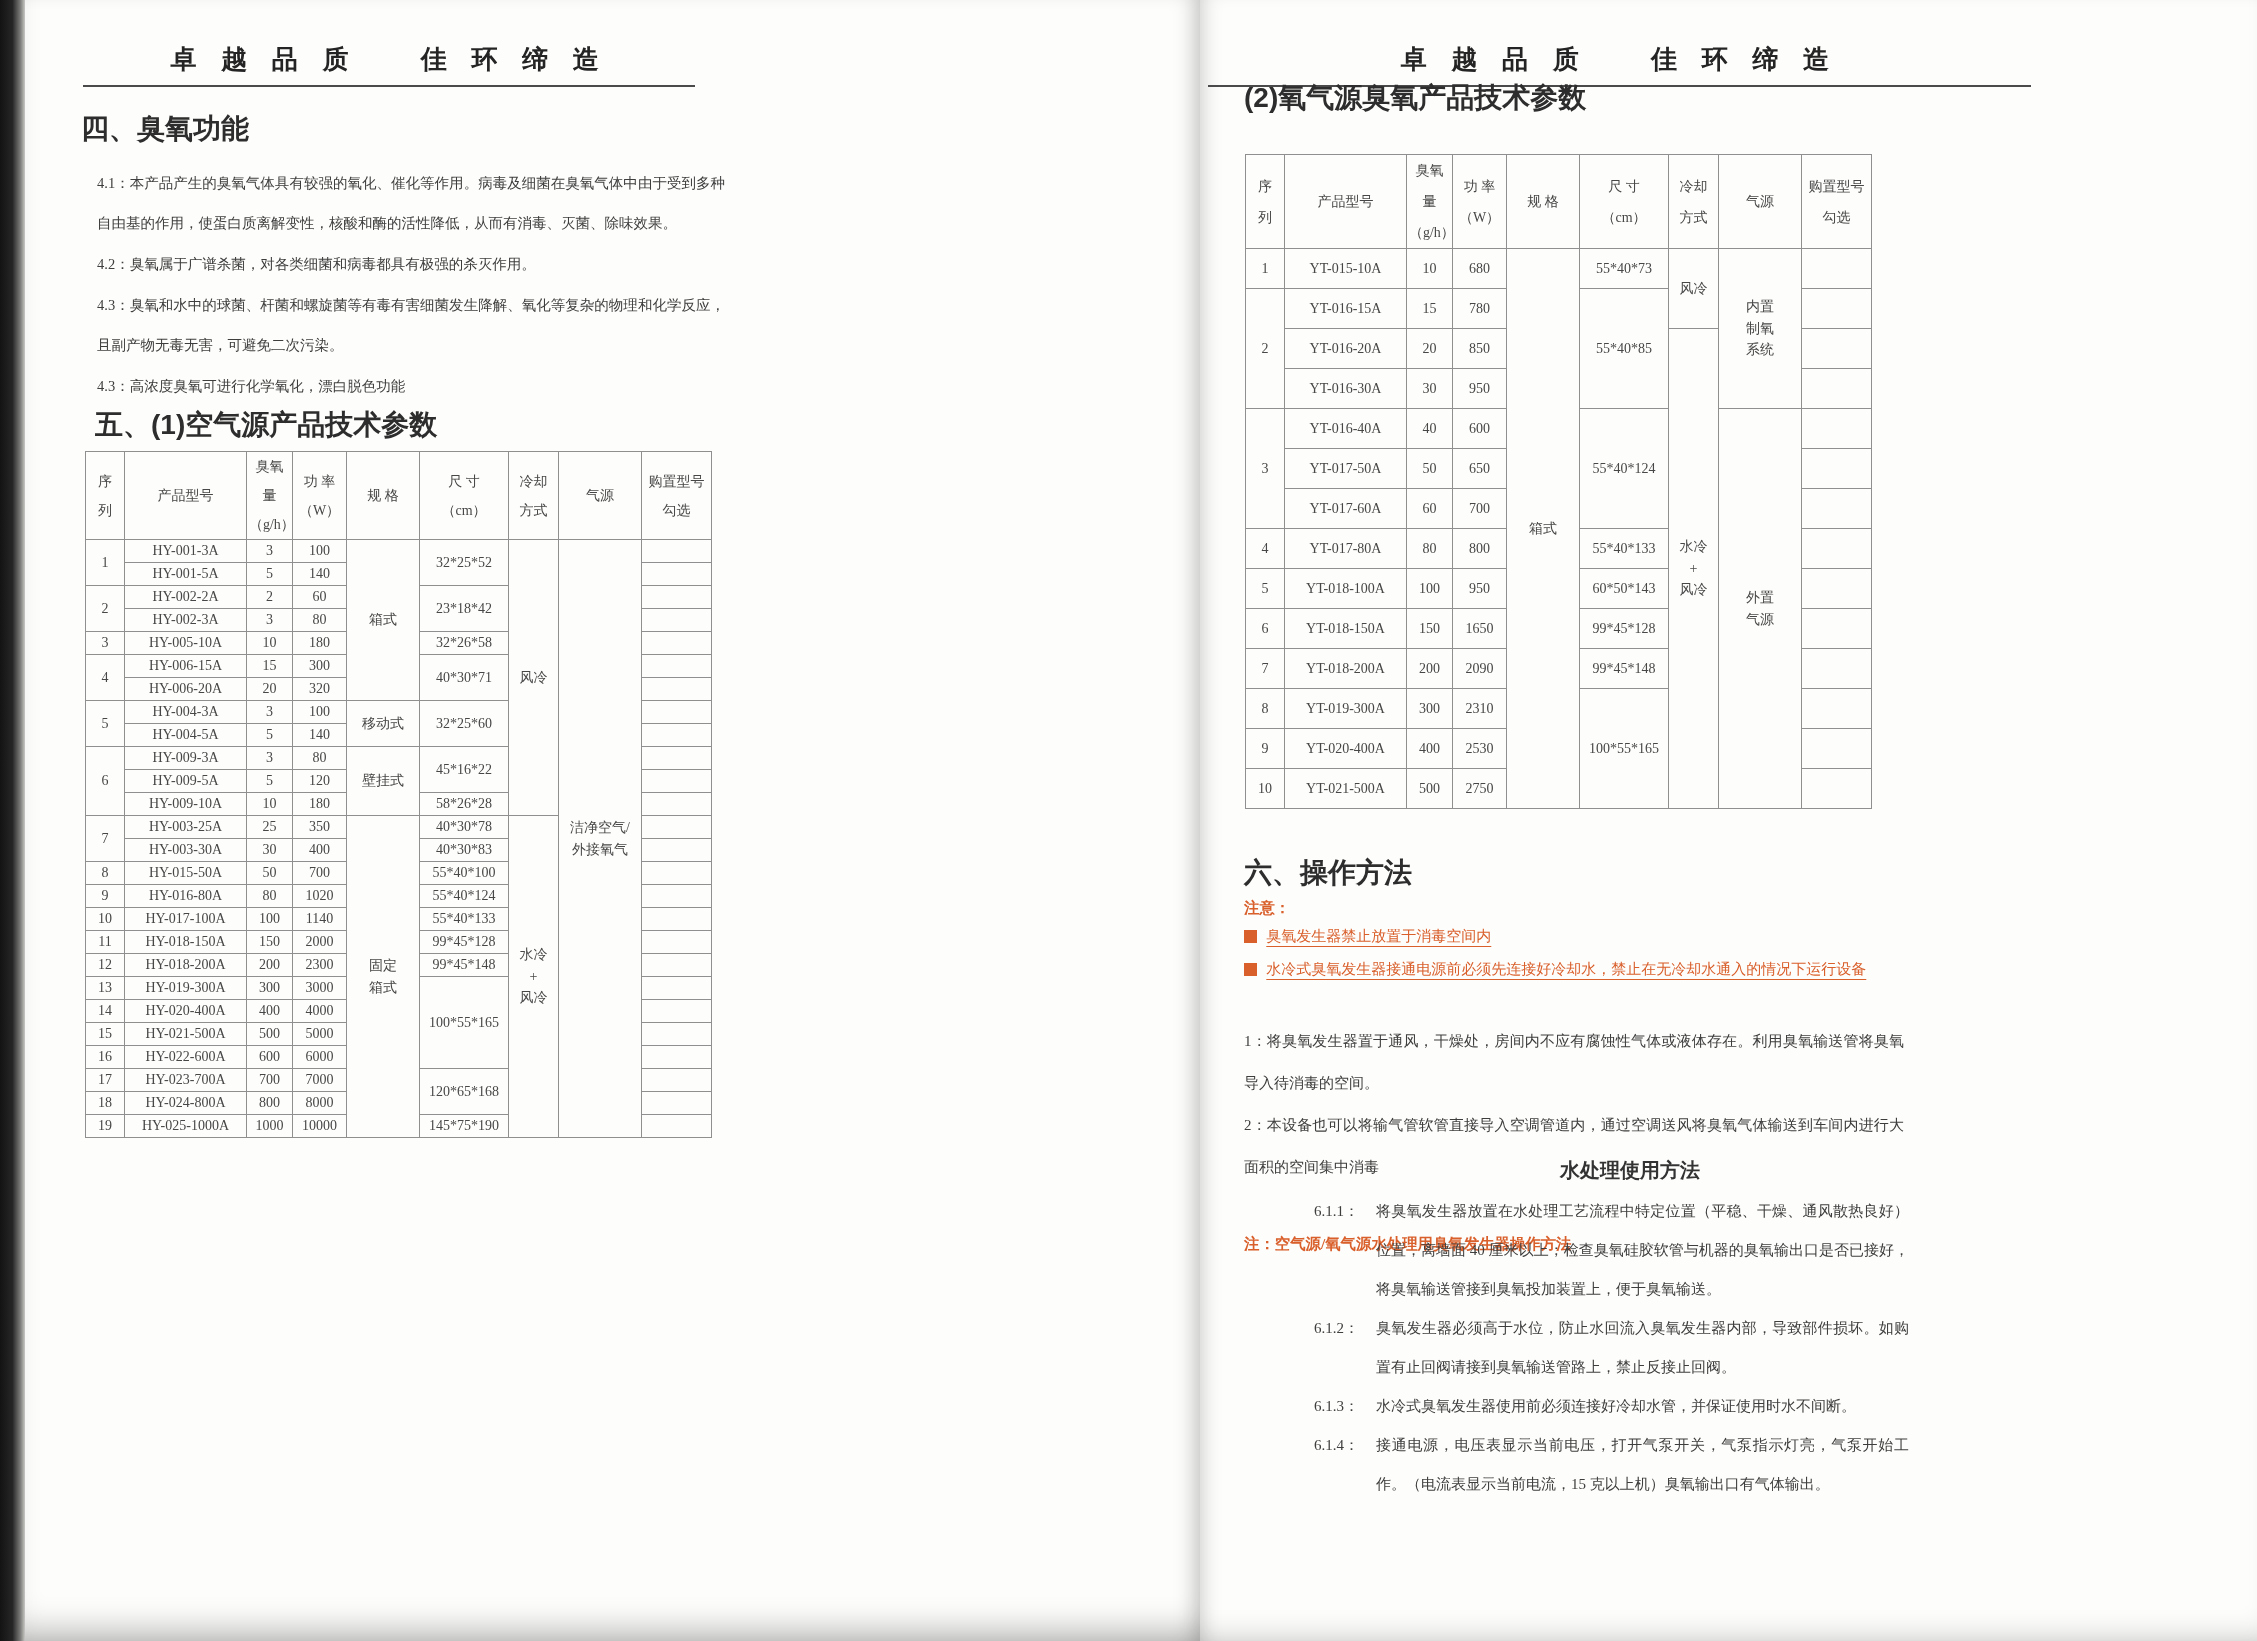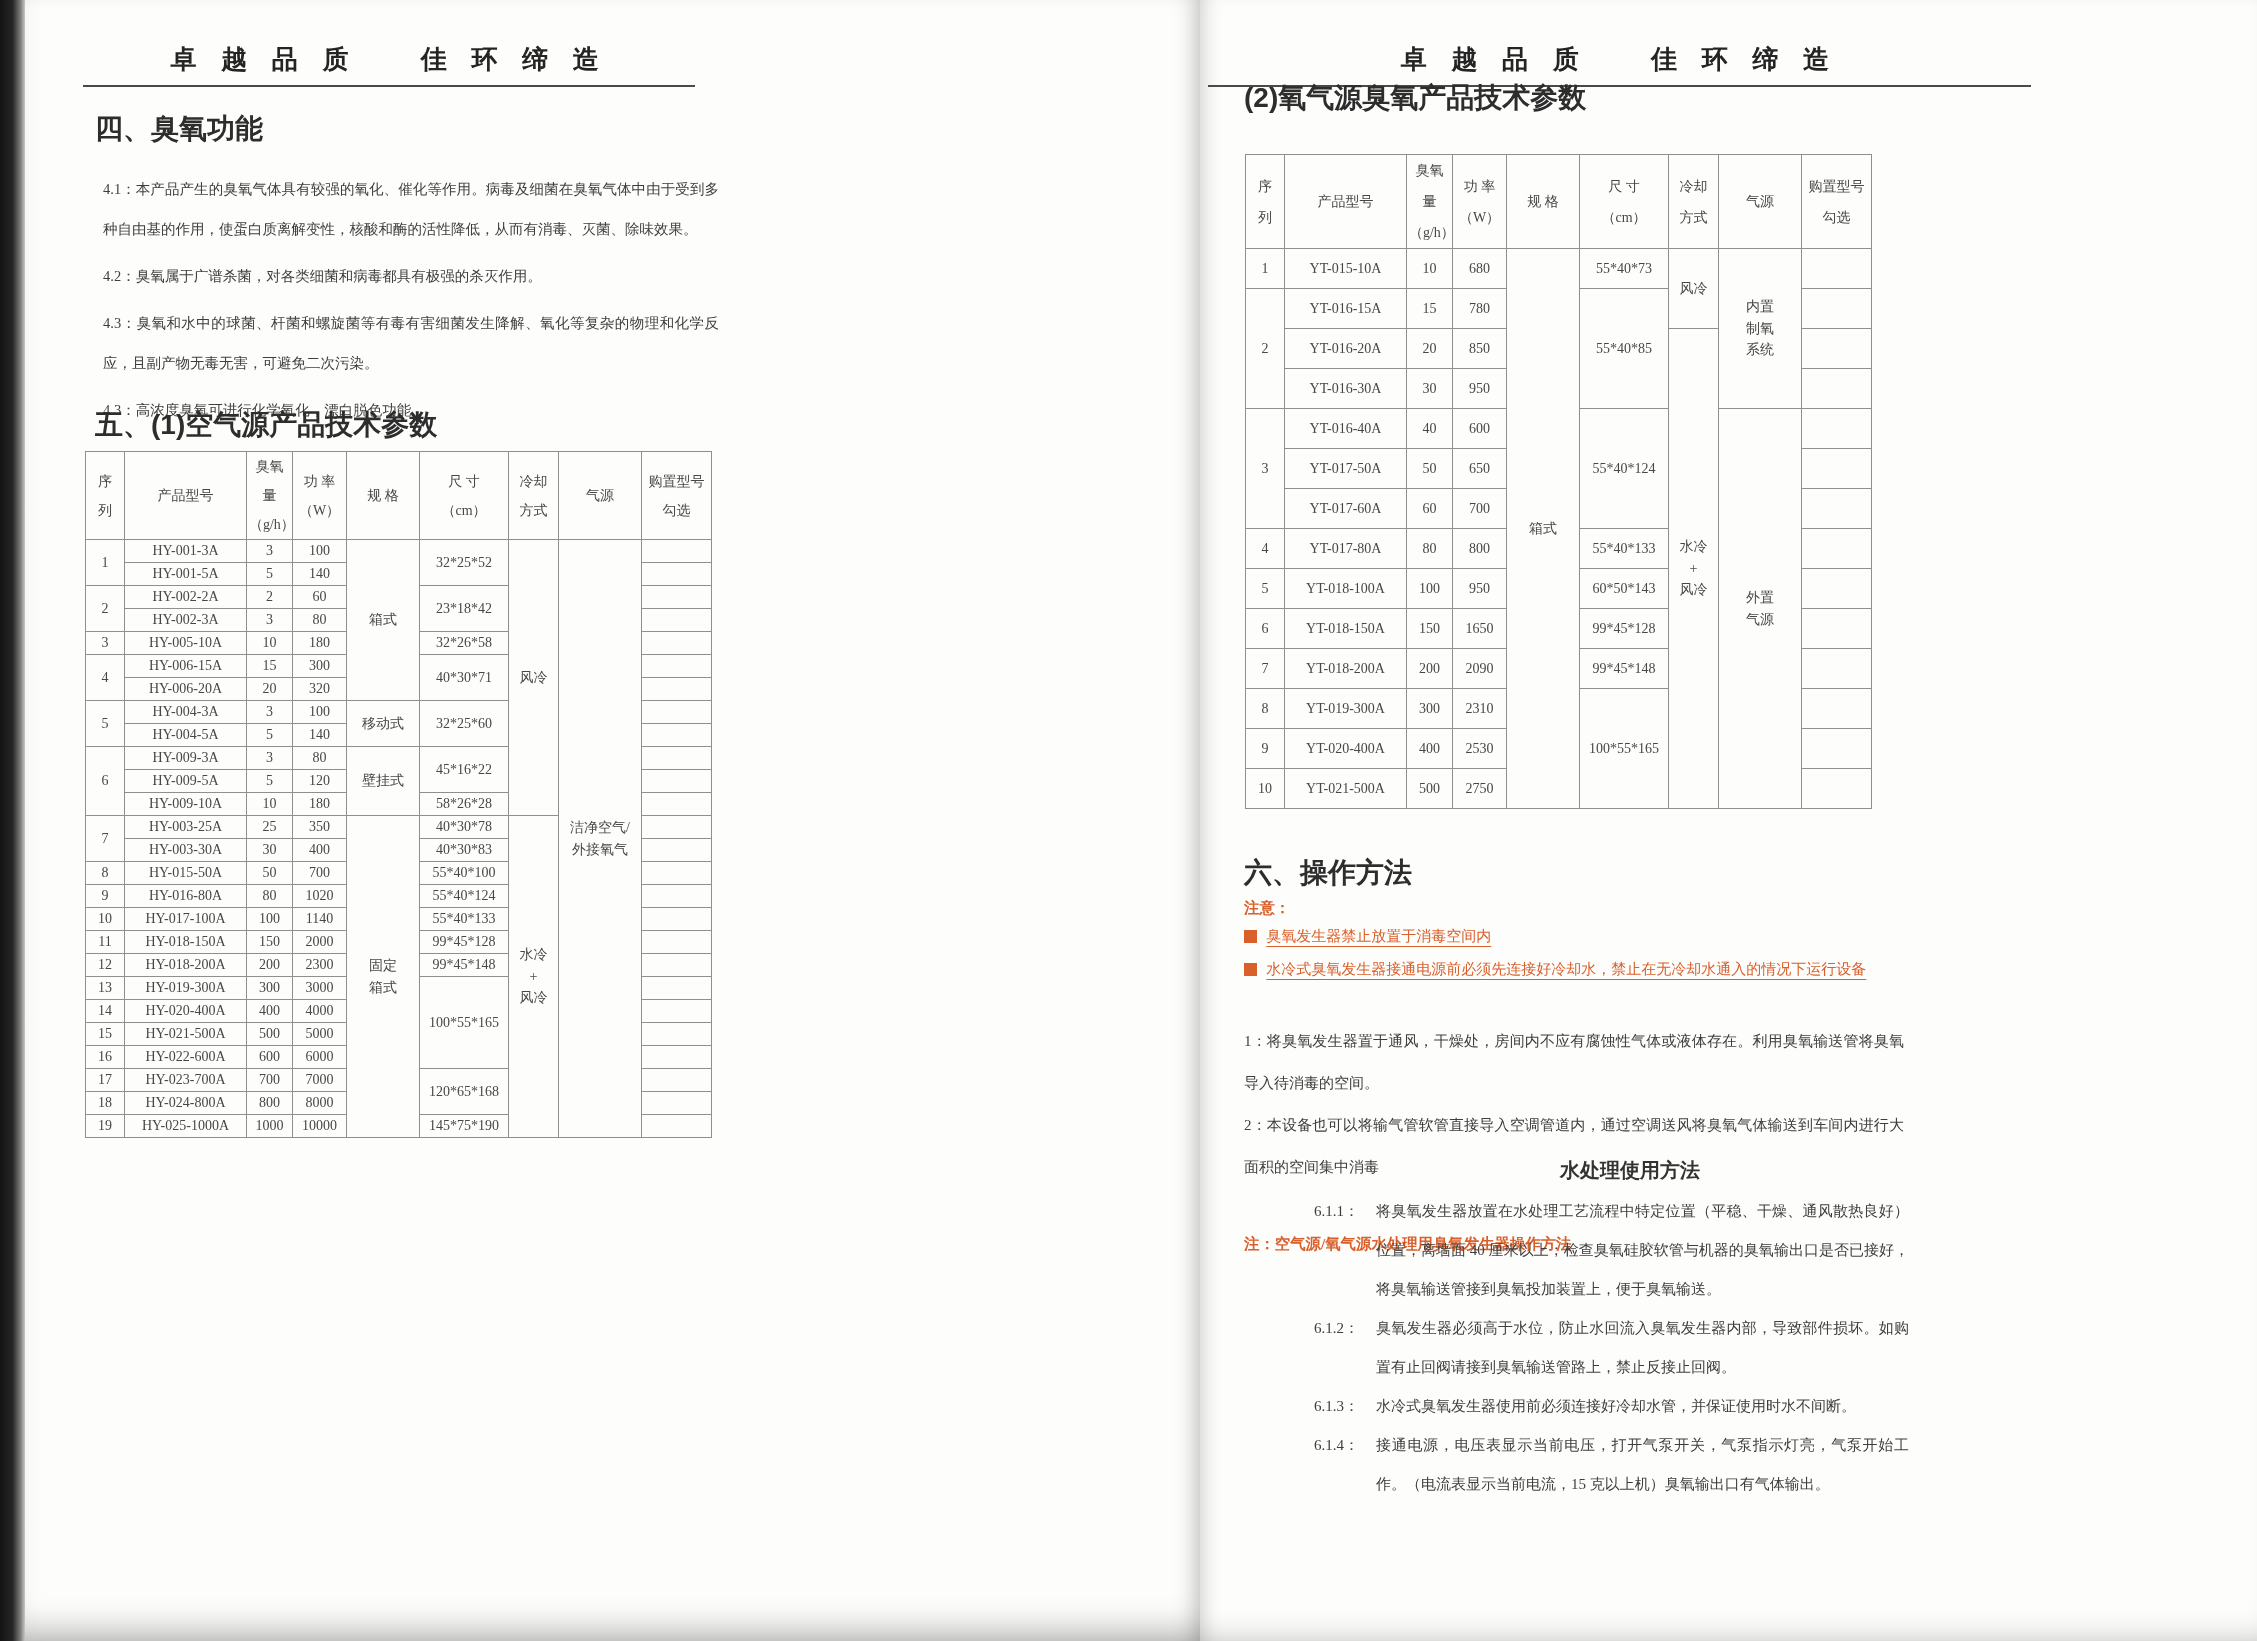--- a/index.html
+++ b/index.html
@@ -11,21 +11,21 @@
   .page-left{left:25px;width:1175px;
           box-shadow:inset -17.4px 0 21px -11.6px rgba(0,0,0,0.20), inset 0 -29px 33px -19.3px rgba(0,0,0,0.28);}
   .page-right{left:1200px;width:1057px;
           box-shadow:inset 15.4px 0 19.3px -11.6px rgba(0,0,0,0.16), inset 0 -23px 29px -19.3px rgba(0,0,0,0.18);}
   .brand{position:absolute;font-family:"Liberation Sans","DejaVu Sans",sans-serif;font-weight:700;
           font-size:26px;color:#242424;letter-spacing:8.7px;white-space:pre;text-align:center;}
   .brand-rule{position:absolute;border-top:2.9px solid #4a4a4a;height:0;}
   .h-main{position:absolute;font-family:"Liberation Sans","DejaVu Sans",sans-serif;font-weight:700;
           font-size:28px;color:#2d2d2d;white-space:nowrap;}
   .body-paras{position:absolute;font-size:14.5px;line-height:40px;color:#3e3e3e;text-align:justify;}
-  .body-paras p{margin:7px;}
+  .body-paras p{margin:1px;}
   
   .ptable{border-collapse:collapse;table-layout:fixed;width:626px;font-size:14px;color:#474747;}
   .ptable th,.ptable td{border:1px solid #8f8f8f;text-align:center;vertical-align:middle;
           white-space:pre-line;padding:0 1.9px;font-weight:normal;overflow:hidden;line-height:1.55;}
   .table-wrap{position:absolute;}
   .table-wrap-left{top:451px;left:60px;}
   .table-wrap-left td{height:22px;}
   .table-wrap-left th{height:73px;line-height:29px;}
   .table-wrap-right{top:154px;left:45px;}
   .table-wrap-right td{height:39px;}
@@ -49,21 +49,21 @@
 </head>
 <body>
 
 <div class="canvas">
   <div class="scan-strip"></div>
 
   <div class="page page-left">
     <div class="brand" style="top:42px;left:58px;width:612px;">卓 越 品 质    佳 环 缔 造</div>
     <div class="brand-rule" style="top:85px;left:58px;width:612px;"></div>
 
-    <div class="h-main" style="top:110px;left:70px;">四、臭氧功能</div>
+    <div class="h-main" style="top:110px;left:56px;">四、臭氧功能</div>
 
     <div class="body-paras" style="top:162px;left:71px;width:630px;">
       <p>4.1：本产品产生的臭氧气体具有较强的氧化、催化等作用。病毒及细菌在臭氧气体中由于受到多种自由基的作用，使蛋白质离解变性，核酸和酶的活性降低，从而有消毒、灭菌、除味效果。</p>
       <p>4.2：臭氧属于广谱杀菌，对各类细菌和病毒都具有极强的杀灭作用。</p>
       <p>4.3：臭氧和水中的球菌、杆菌和螺旋菌等有毒有害细菌发生降解、氧化等复杂的物理和化学反应，且副产物无毒无害，可避免二次污染。</p>
       <p>4.3：高浓度臭氧可进行化学氧化，漂白脱色功能</p>
     </div>
 
     <div class="h-main" style="top:406px;left:70px;">五、(1)空气源产品技术参数</div>
 

